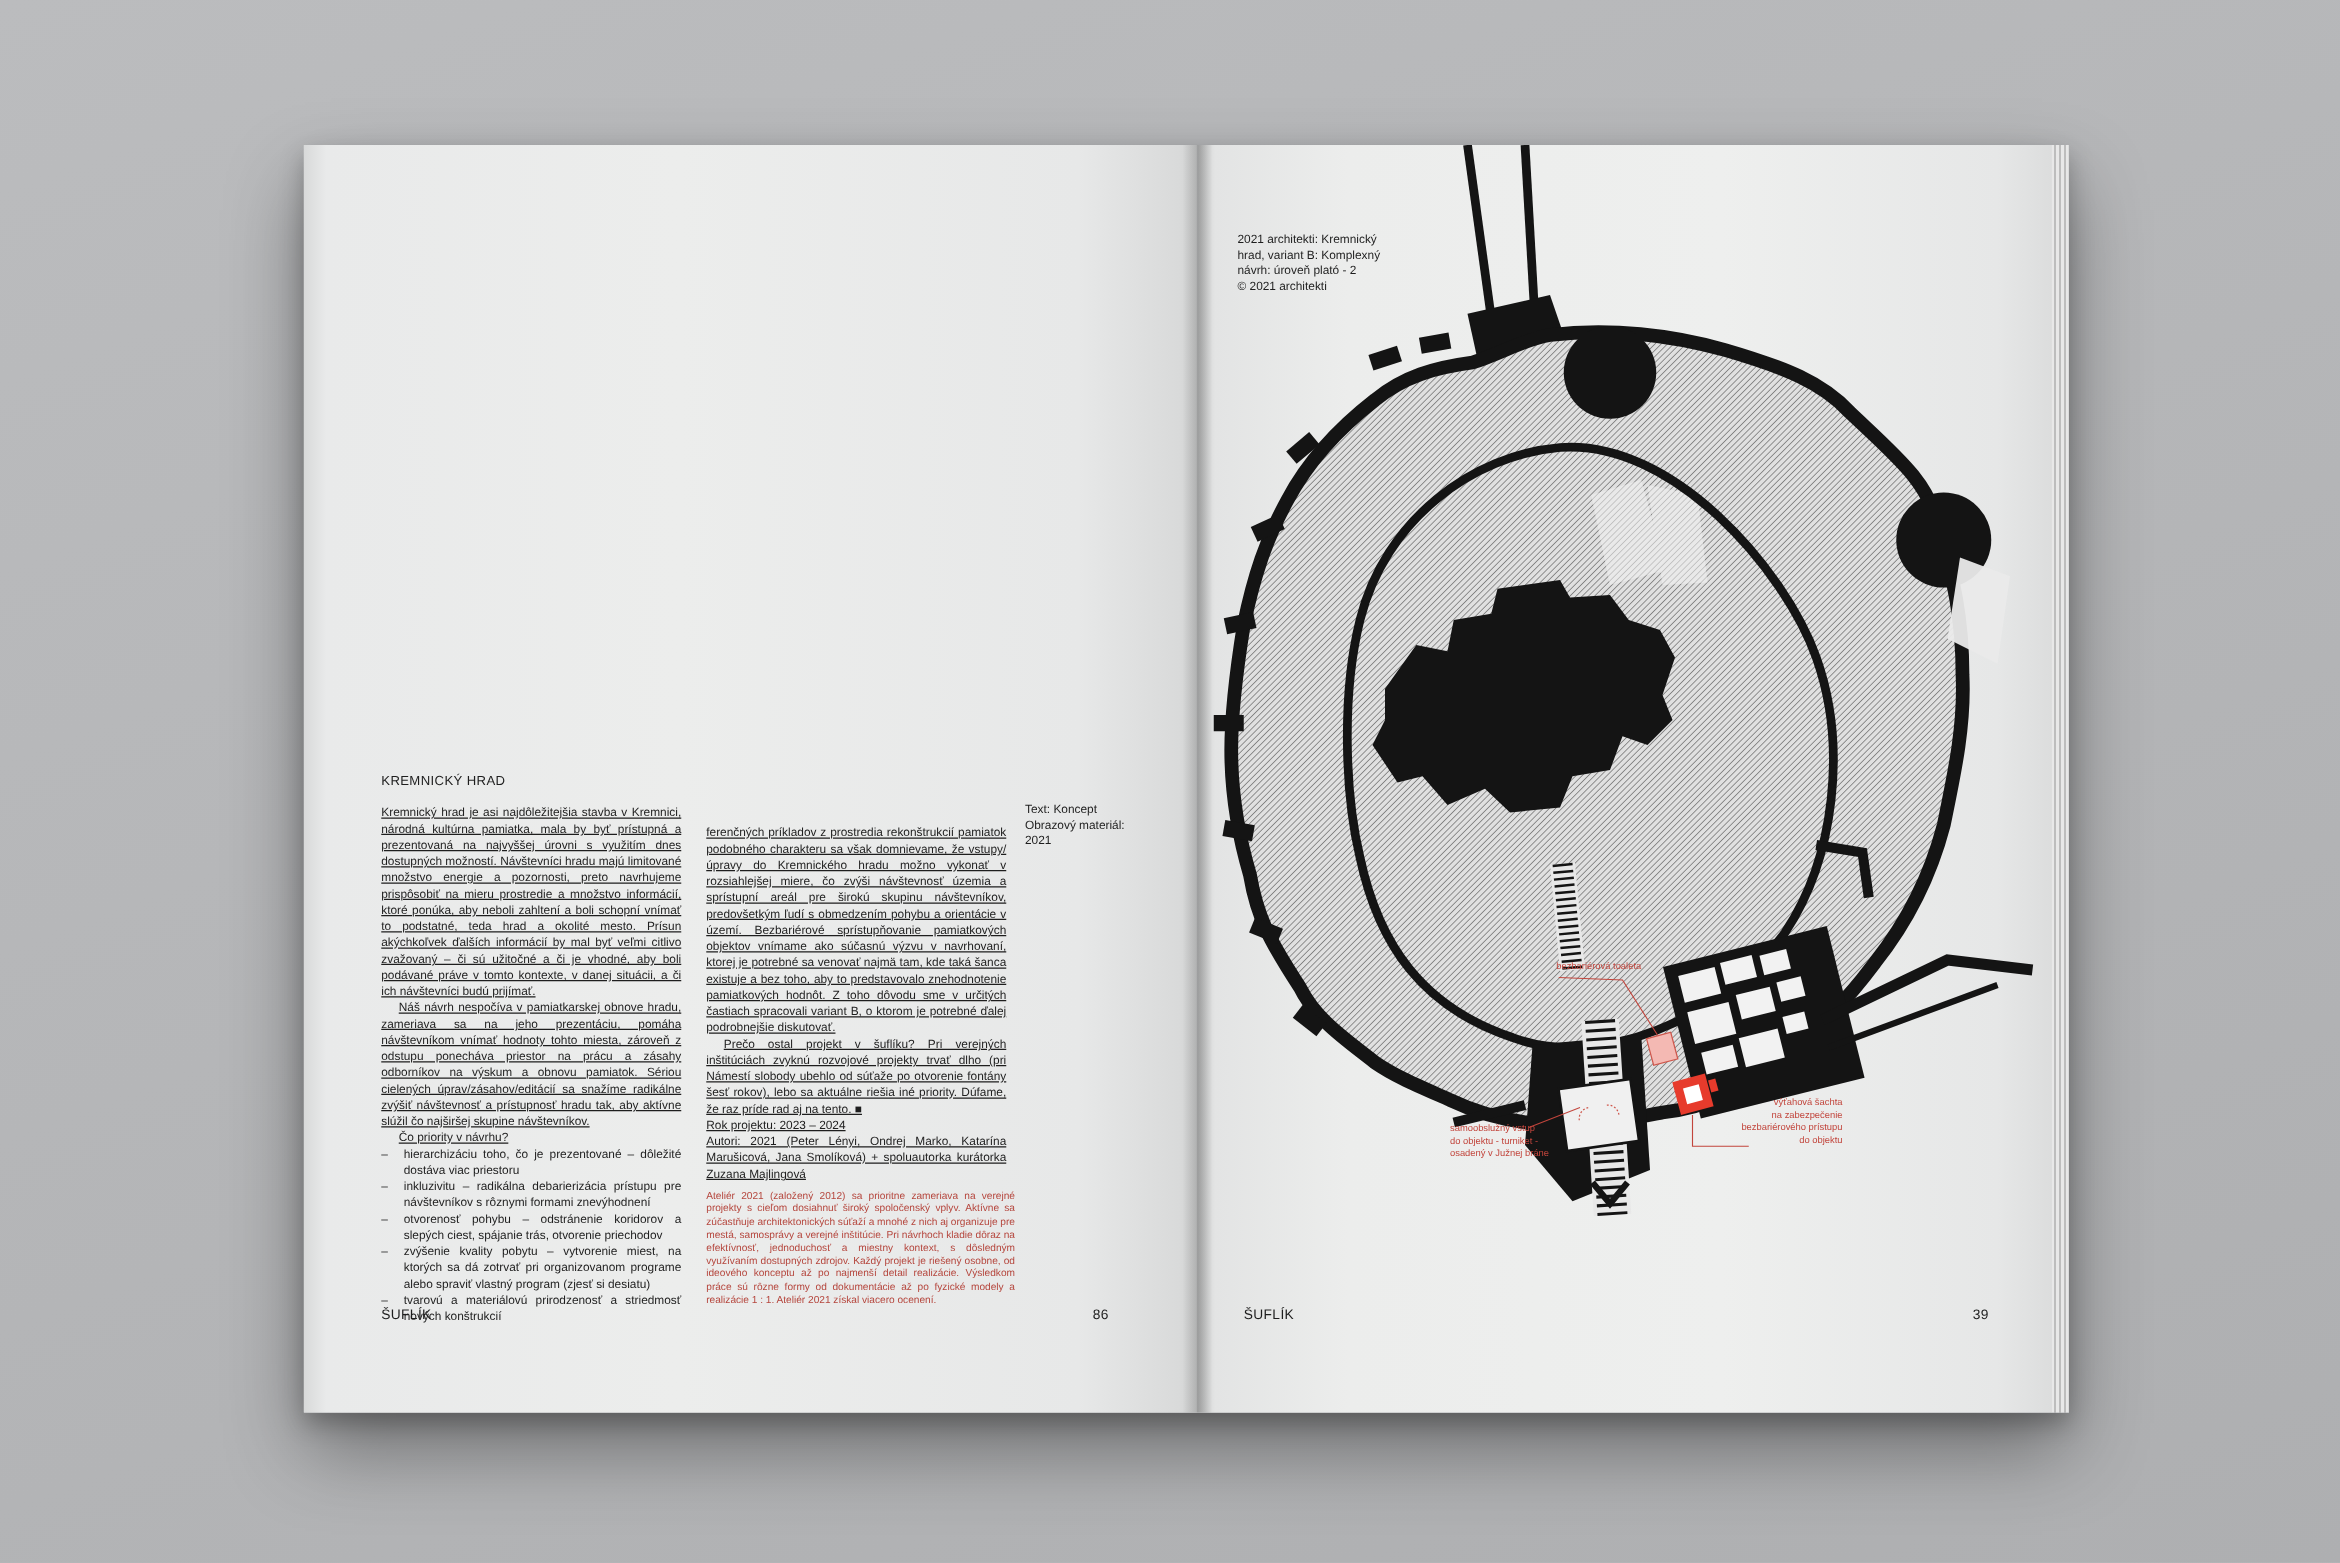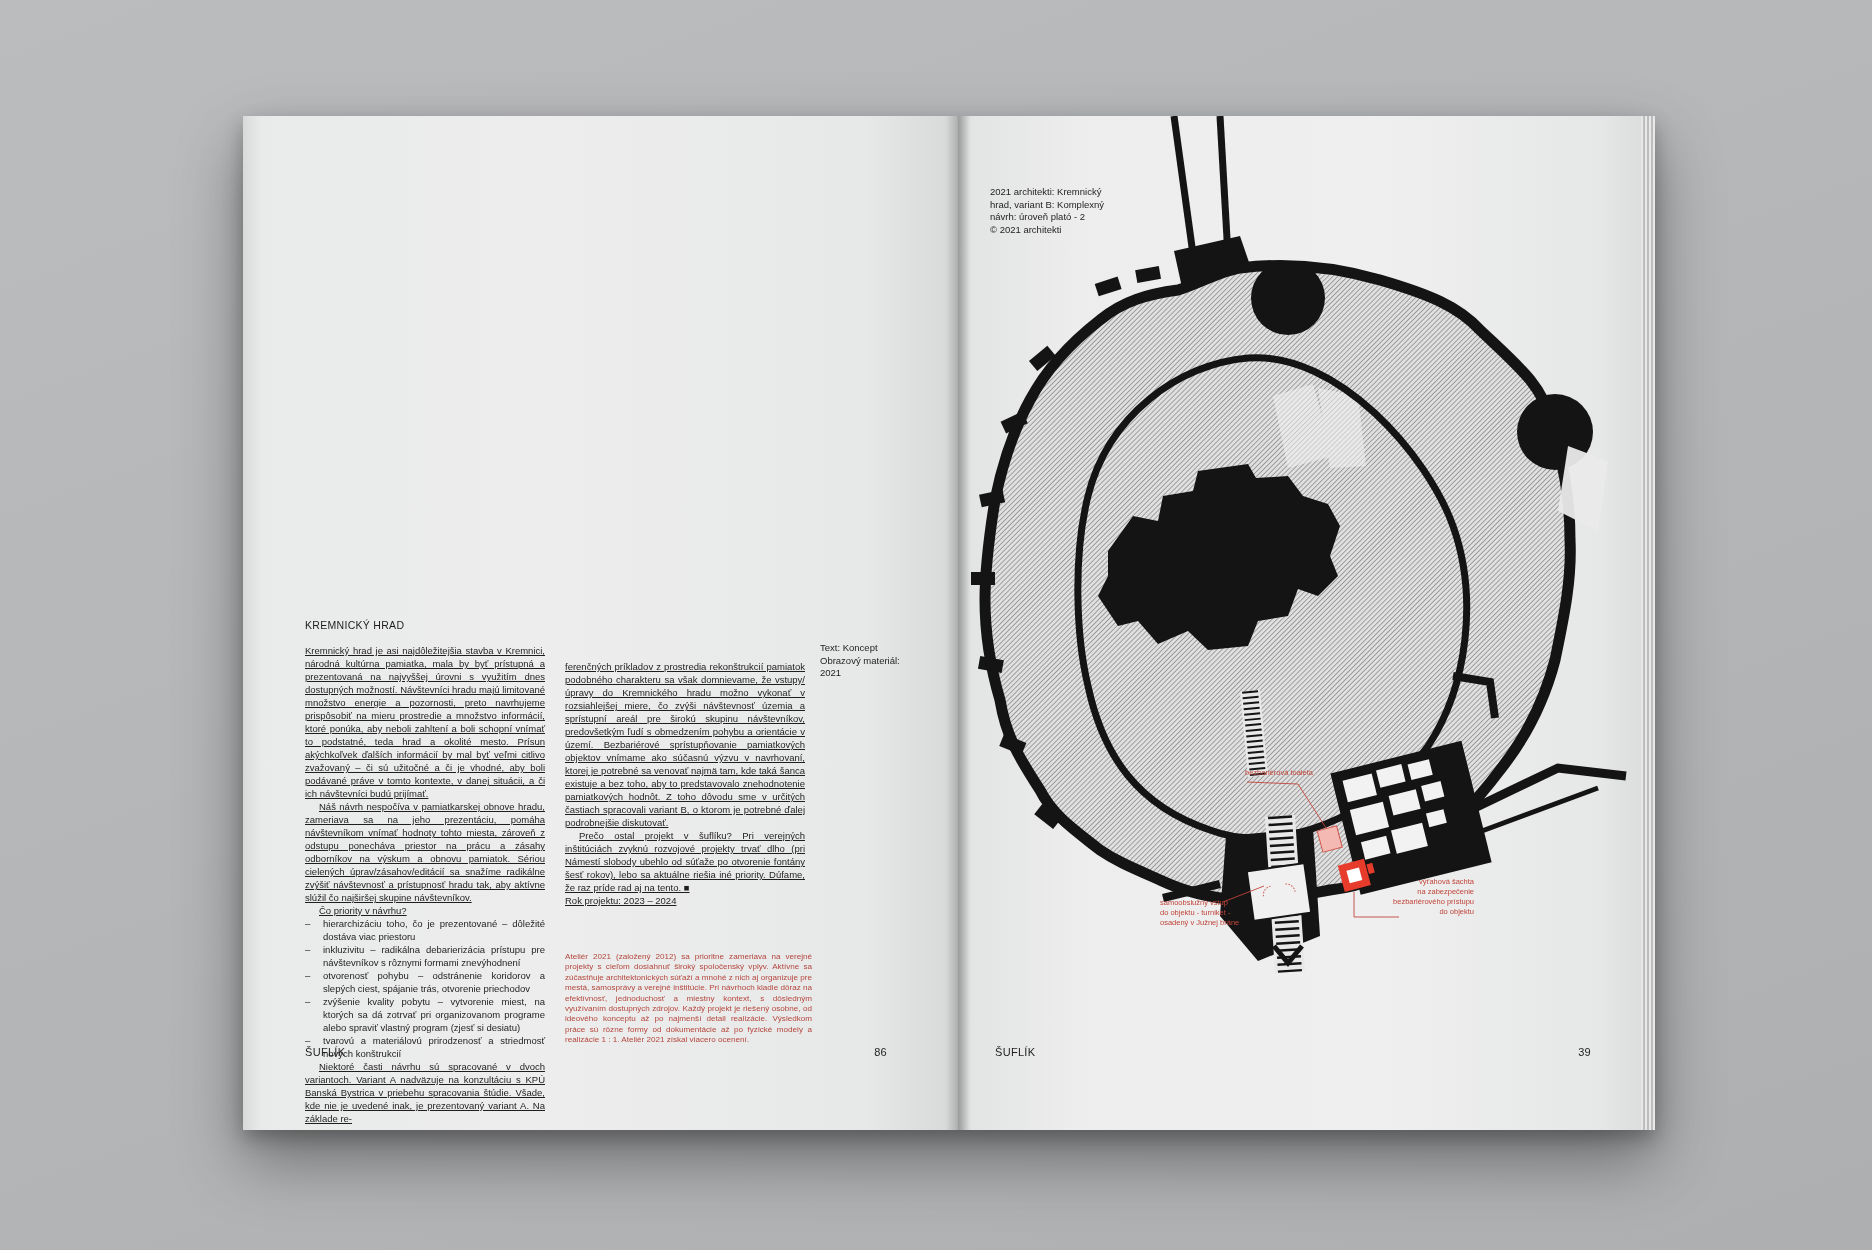--- a/index.html
+++ b/index.html
@@ -72,27 +72,27 @@
           <span class="li-t">otvorenosť pohybu – odstránenie koridorov a slepých ciest, spájanie trás, otvorenie priechodov</span>
         </div>
         <div class="li">
           <span class="dash">–</span>
           <span class="li-t">zvýšenie kvality pobytu – vytvorenie miest, na ktorých sa dá zotrvať pri organizovanom programe alebo spraviť vlastný program (zjesť si desiatu)</span>
         </div>
         <div class="li">
           <span class="dash">–</span>
           <span class="li-t">tvarovú a materiálovú prirodzenosť a striedmosť nových konštrukcií</span>
         </div>
-        <p class="ind">Niektoré časti návrhu sú spracované v dvoch variantoch. Variant A nadväzuje na konzultáciu s KPÚ Banská Bystrica v priebehu spracovania štúdie. Všade, kde nie je uvedené inak, je prezentovaný variant A. Na základe re-</p>
       </div>
 
       <div class="col col2">
         <p>ferenčných príkladov z prostredia rekonštrukcií pamiatok podobného charakteru sa však domnievame, že vstupy/úpravy do Kremnického hradu možno vykonať v rozsiahlejšej miere, čo zvýši návštevnosť územia a sprístupní areál pre širokú skupinu návštevníkov, predovšetkým ľudí s obmedzením pohybu a orientácie v území. Bezbariérové sprístupňovanie pamiatkových objektov vnímame ako súčasnú výzvu v navrhovaní, ktorej je potrebné sa venovať najmä tam, kde taká šanca existuje a bez toho, aby to predstavovalo znehodnotenie pamiatkových hodnôt. Z toho dôvodu sme v určitých častiach spracovali variant B, o ktorom je potrebné ďalej podrobnejšie diskutovať.</p>
         <p class="ind">Prečo ostal projekt v šuflíku? Pri verejných inštitúciách zvyknú rozvojové projekty trvať dlho (pri Námestí slobody ubehlo od súťaže po otvorenie fontány šesť rokov), lebo sa aktuálne riešia iné priority. Dúfame, že raz príde rad aj na tento. ■</p>
         <p class="credits">Rok projektu: 2023 – 2024</p>
+        <p>Autori: 2021 (Peter Lényi, Ondrej Marko, Katarína Marušicová, Jana Smolíková) + spoluautorka kurátorka Zuzana Majlingová</p>
       </div>
 
       <div class="cap3">
         <div>Text: Koncept</div>
         <div>Obrazový materiál:</div>
         <div>2021</div>
       </div>
 
       <div class="rednote">Ateliér 2021 (založený 2012) sa prioritne zameriava na verejné projekty s cieľom dosiahnuť široký spoločenský vplyv. Aktívne sa zúčastňuje architektonických súťaží a mnohé z nich aj organizuje pre mestá, samosprávy a verejné inštitúcie. Pri návrhoch kladie dôraz na efektívnosť, jednoduchosť a miestny kontext, s dôsledným využívaním dostupných zdrojov. Každý projekt je riešený osobne, od ideového konceptu až po najmenší detail realizácie. Výsledkom práce sú rôzne formy od dokumentácie až po fyzické modely a realizácie 1 : 1. Ateliér 2021 získal viacero ocenení.</div>
 

